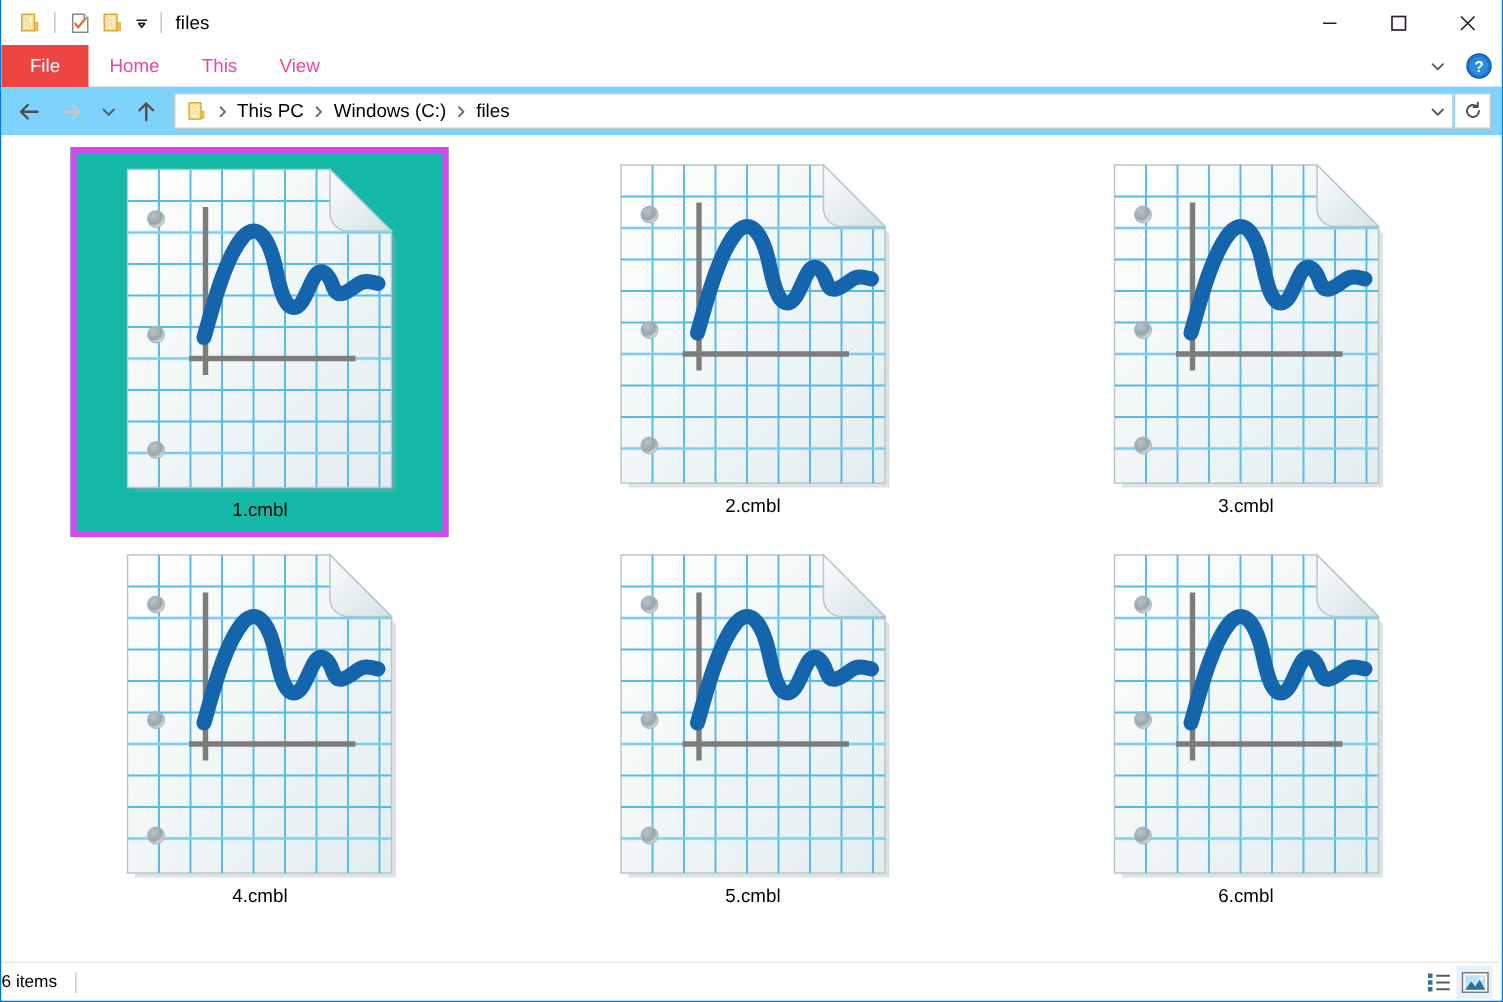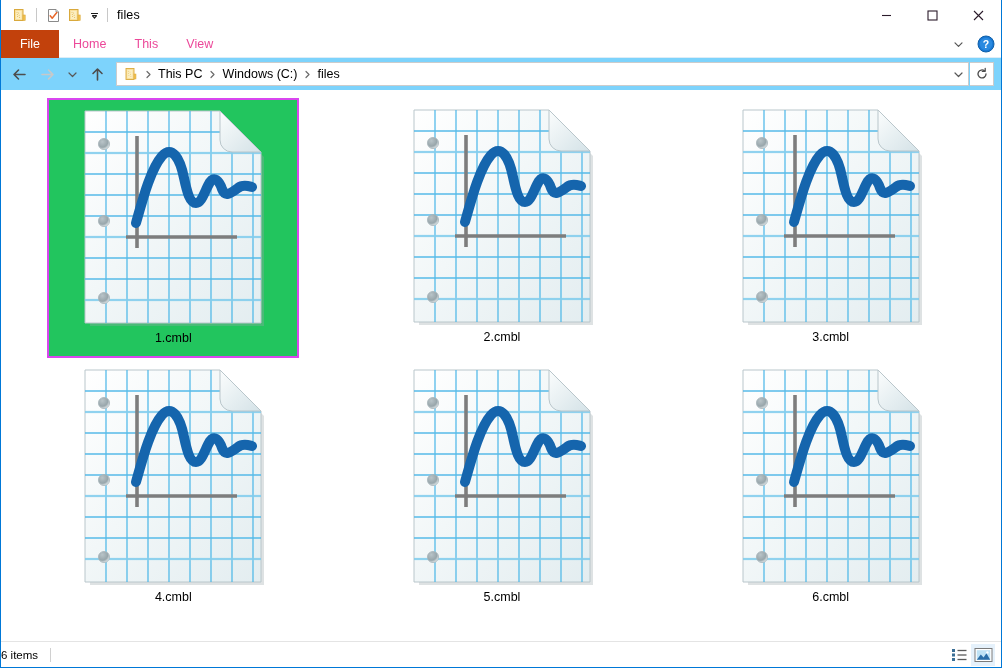--- a/index.html
+++ b/index.html
@@ -79,21 +79,21 @@
   }
   .tab {
     display: flex; align-items: center; justify-content: center;
     font-size: 12.5px;
     color: #ec4899;
     padding: 0 14px;
     height: 28px;
     min-width: 52px;
   }
   .tab.file {
-    background: #c2410c;
+    background: #ef4444;
     color: #ffffff;
     min-width: 58px;
   }
   .ribbon-right {
     position: absolute;
     right: 4px; top: 0;
     height: 28px;
     display: flex; align-items: center; gap: 4px;
   }
   .ribbon-collapse {
@@ -208,22 +208,22 @@
     flex-direction: column;
     align-items: center;
     justify-content: flex-start;
     width: 252px;
     height: 260px;
     padding-top: 4px;
     margin: 0 auto;
     border: 1px solid transparent;
   }
   .file-item.selected {
-    background: #22c55e;
-    border: 2px solid #d946ef;
+    background: #14b8a6;
+    border: 4px solid #d946ef;
   }
   .icon-wrap {
     width: 190px; height: 225px;
     display: flex; align-items: center; justify-content: center;
   }
   .file-label {
     font-size: 12.5px;
     color: #000000;
     margin-top: 2px;
     text-align: center;

